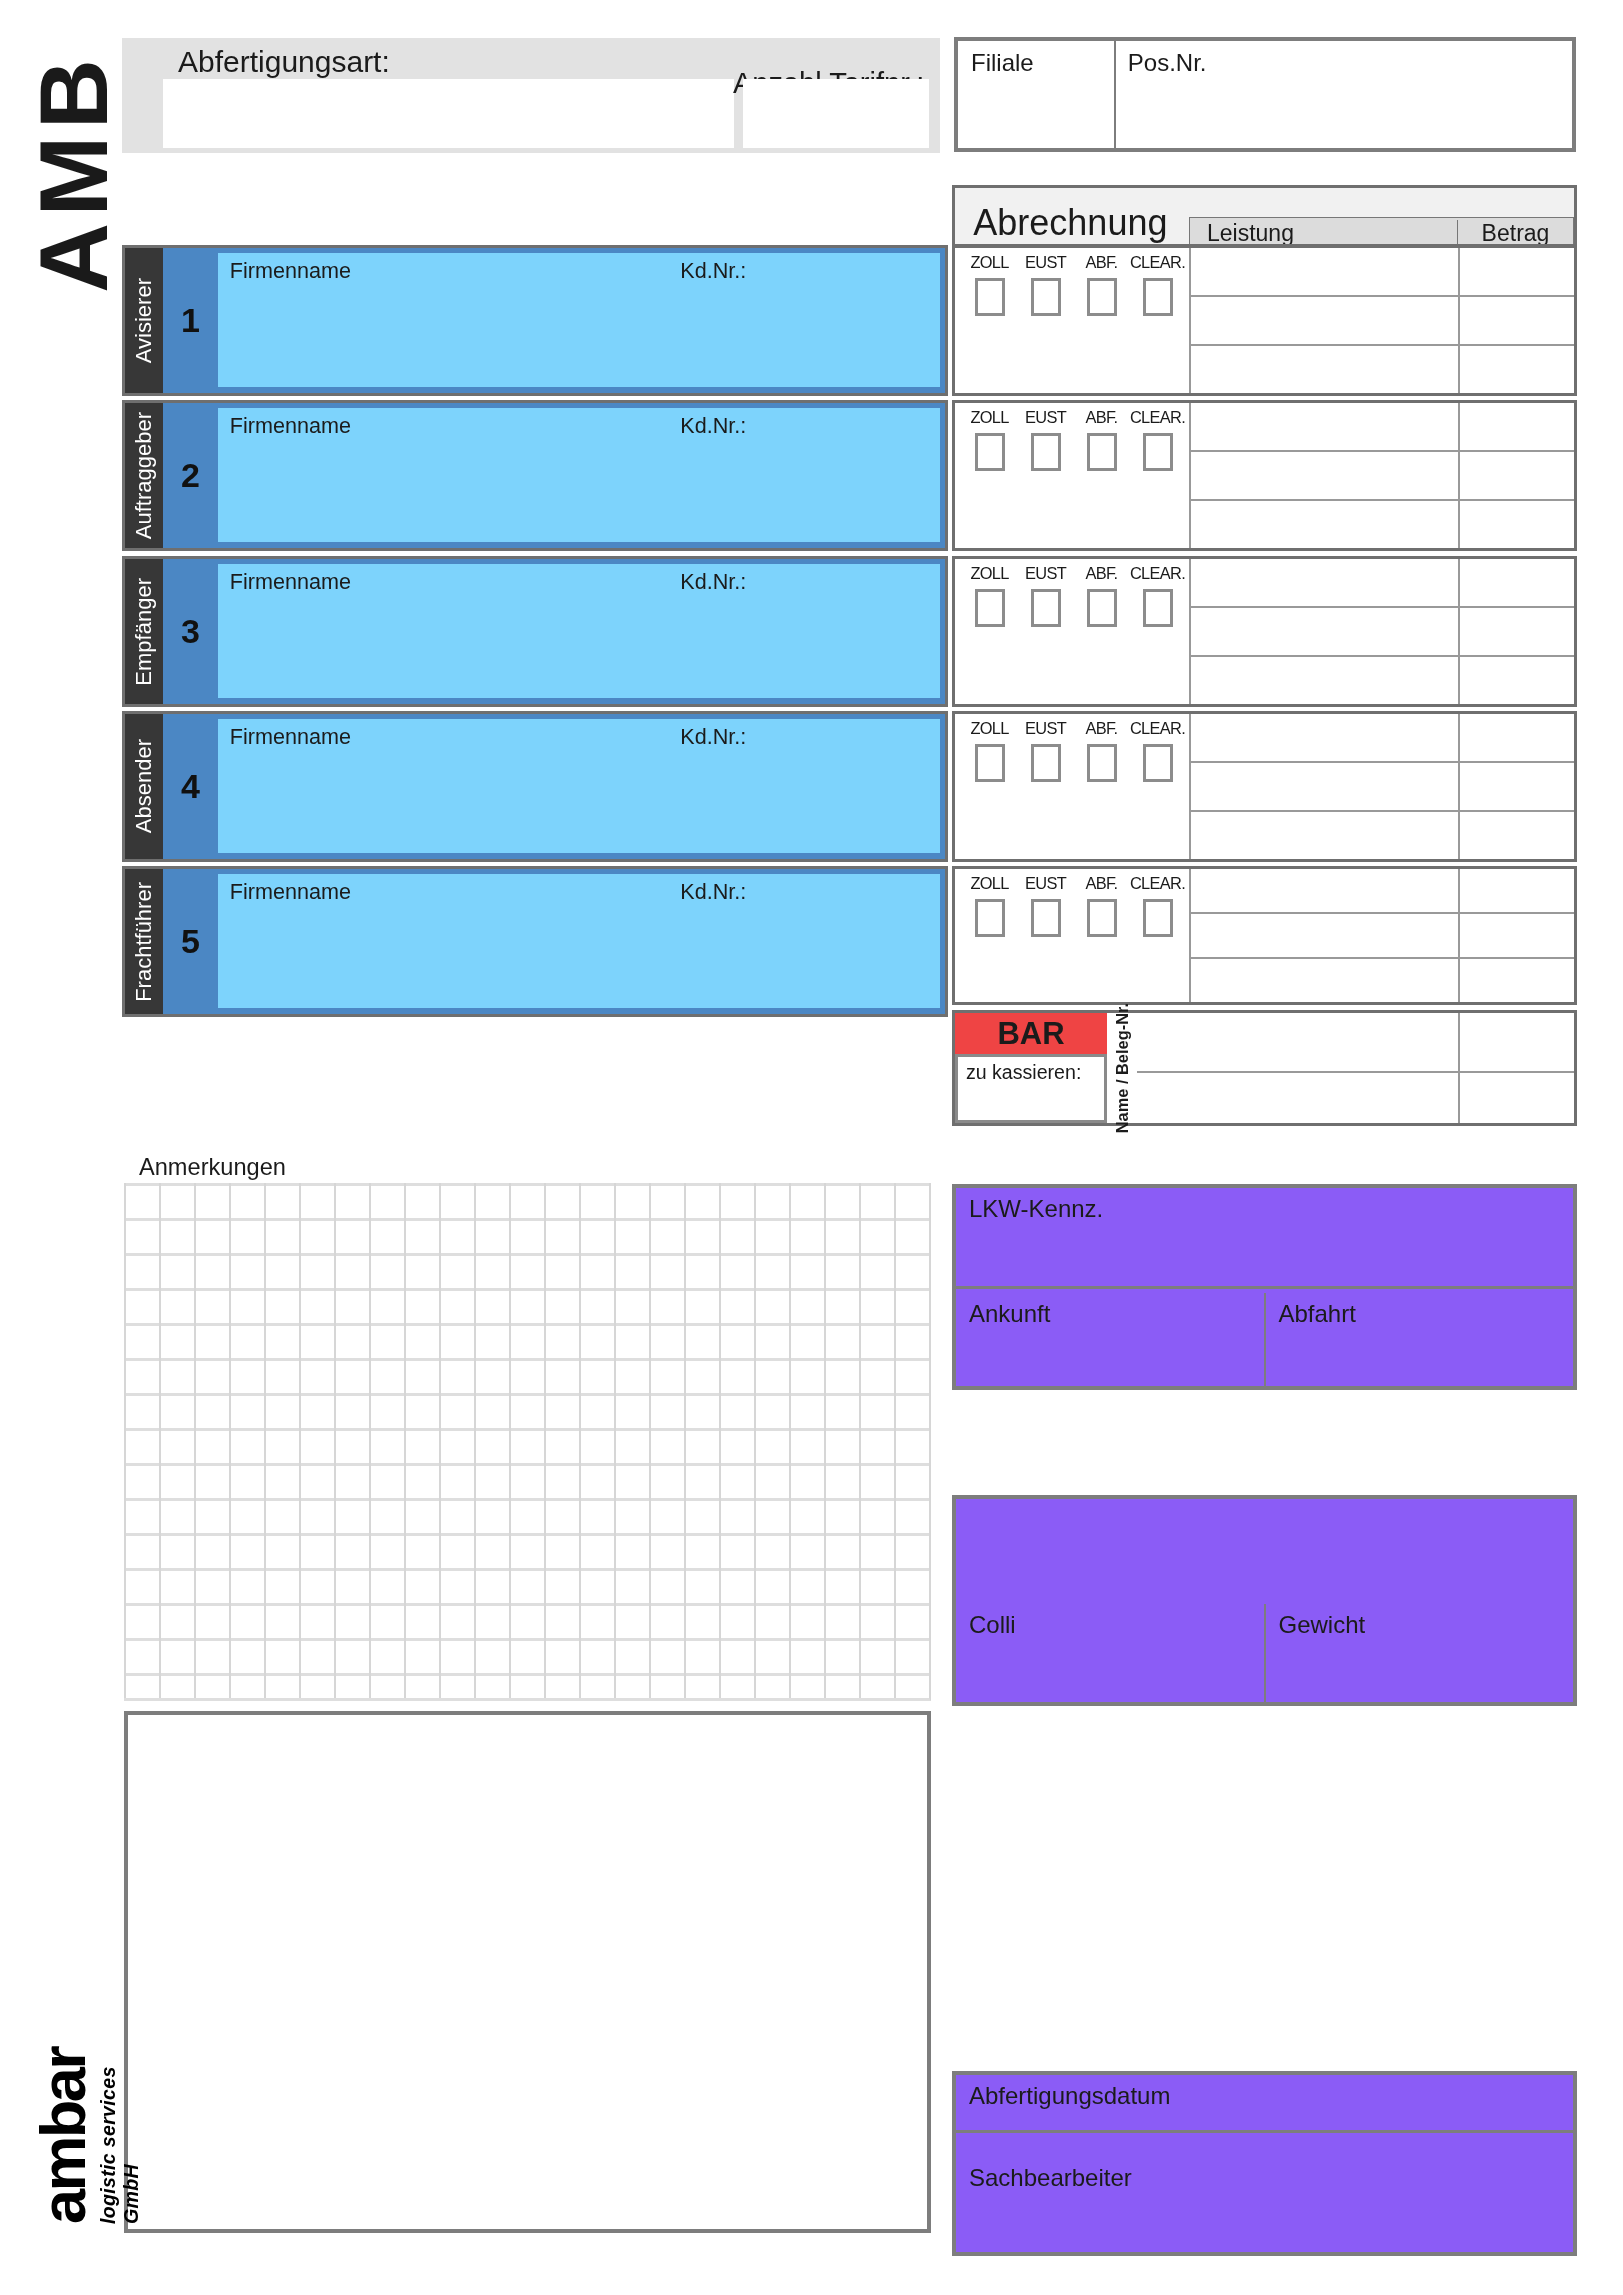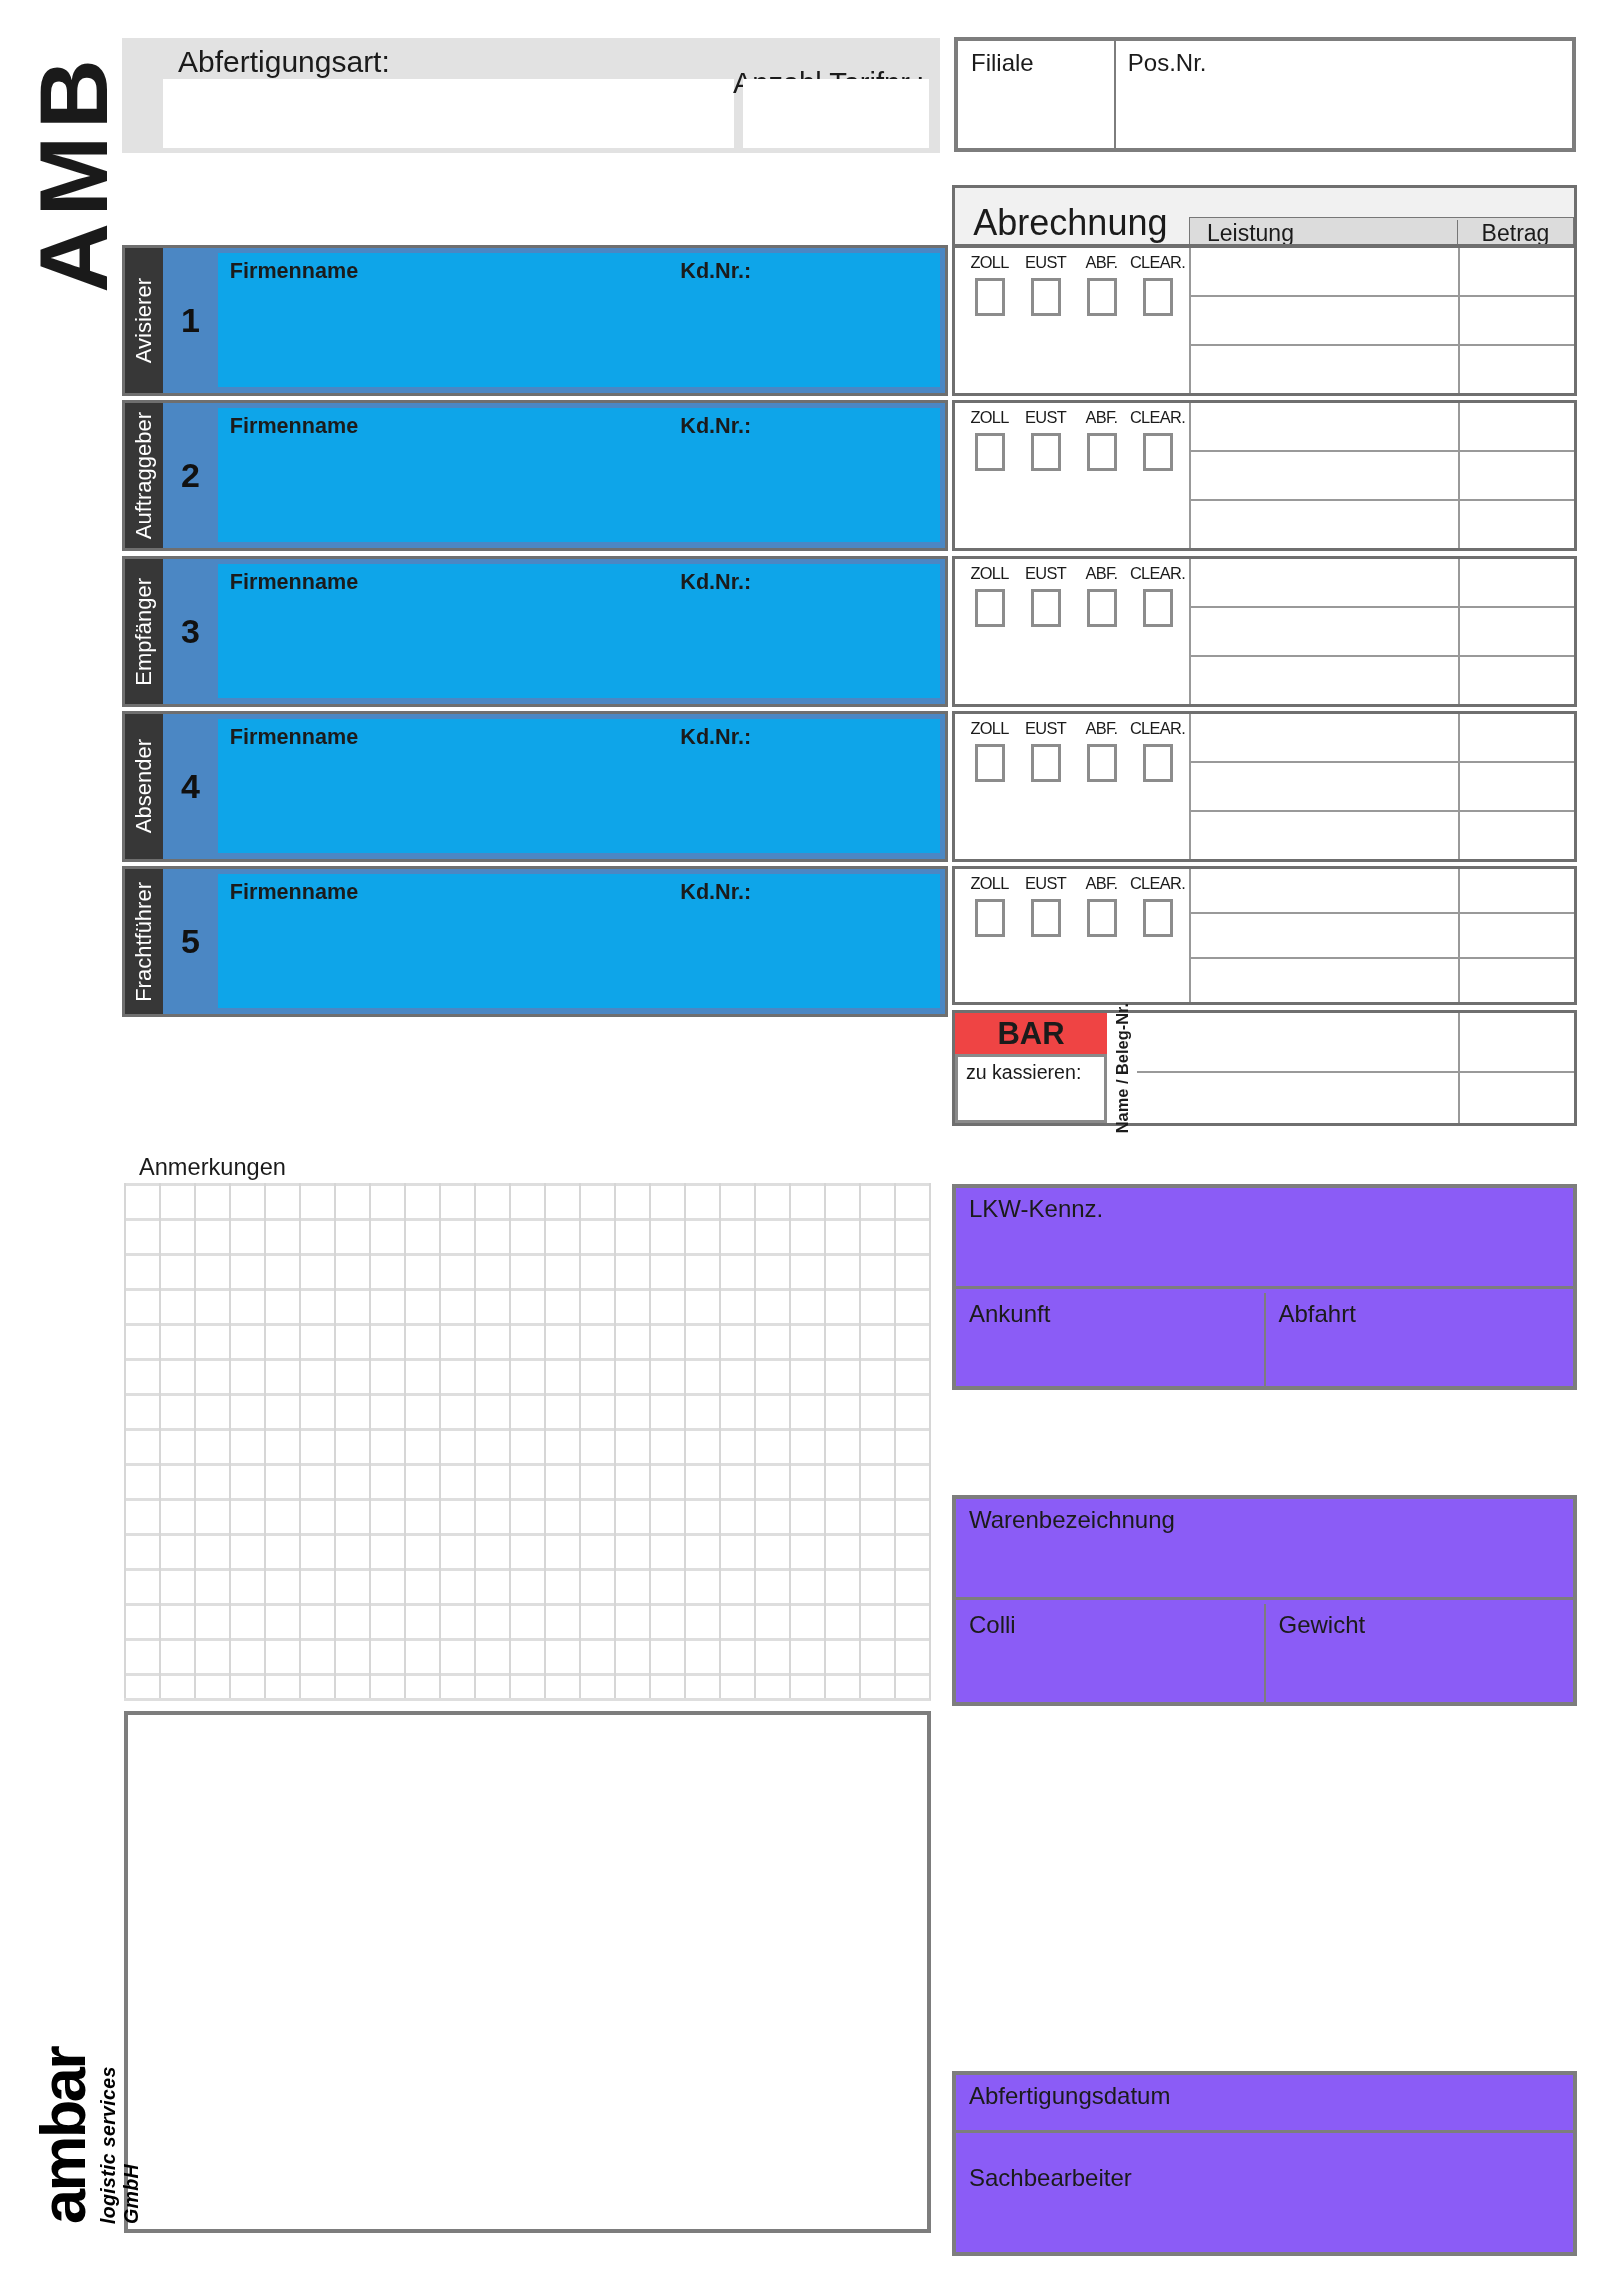--- a/index.html
+++ b/index.html
@@ -44,21 +44,21 @@
     border: 3.9px solid #6f6f6f; background: #4b87c4; display: flex;
   }
   .role-strip { width: 38px; background: #373737; display: flex; align-items: center; justify-content: center; }
   .role-text  { color: #ffffff; font-size: 22px; }
   .party-blue { flex: 1; position: relative; }
   .party-number {
     position: absolute; left: 0; top: 0; width: 55px; height: 100%;
     display: flex; align-items: center; justify-content: center;
     font-size: 34px; font-weight: bold; color: #111;
   }
-  .party-inner { position: absolute; left: 55px; top: 4.6px; right: 4.6px; bottom: 5.9px; background: #0ea5e9; font-weight: bold; }
+  .party-inner { position: absolute; left: 55px; top: 4.6px; right: 4.6px; bottom: 5.9px; background: #7dd3fc; }
   .firmenname-label { position: absolute; left: 11.8px; top: 5.2px; font-size: 21.6px; }
   .kdnr-label       { position: absolute; left: 64%;  top: 5.2px; font-size: 21.6px; }
 
   
   .abr-box { position: absolute; left: 952px; width: 625px; border: 3.9px solid #6f6f6f; background: #fff; }
   .abr-header { position: absolute; left: 0; top: 0; right: 0; height: 60px; background: #f1f1f1; }
   .abr-title  { position: absolute; left: 18.3px; top: 14.4px; font-size: 36px; }
   .colhead-band {
     position: absolute; left: 234px; right: 0; top: 29px; bottom: 0;
     background: #dcdcdc; border: 1.3px solid #777; border-bottom: none; display: flex; align-items: center;
@@ -436,21 +436,20 @@
 
   <div class="group-box lkw-box">
     <div class="group-top"><span class="group-label">LKW-Kennz.</span></div>
     <div class="group-bottom">
       <div class="half-cell"><span class="group-label">Ankunft</span></div>
       <div class="half-cell"><span class="group-label">Abfahrt</span></div>
     </div>
   </div>
 
   <div class="group-box waren-box">
-    <div class="group-top"><span class="group-label">Warenbezeichnung</span></div>
     <div class="group-bottom">
       <div class="half-cell"><span class="group-label">Colli</span></div>
       <div class="half-cell"><span class="group-label">Gewicht</span></div>
     </div>
   </div>
 
   <div class="group-box abfd-box">
     <div class="group-top"><span class="group-label">Abfertigungsdatum</span></div>
     <div class="group-bottom">
       <div class="half-cell"><span class="group-label">Sachbearbeiter</span></div>

